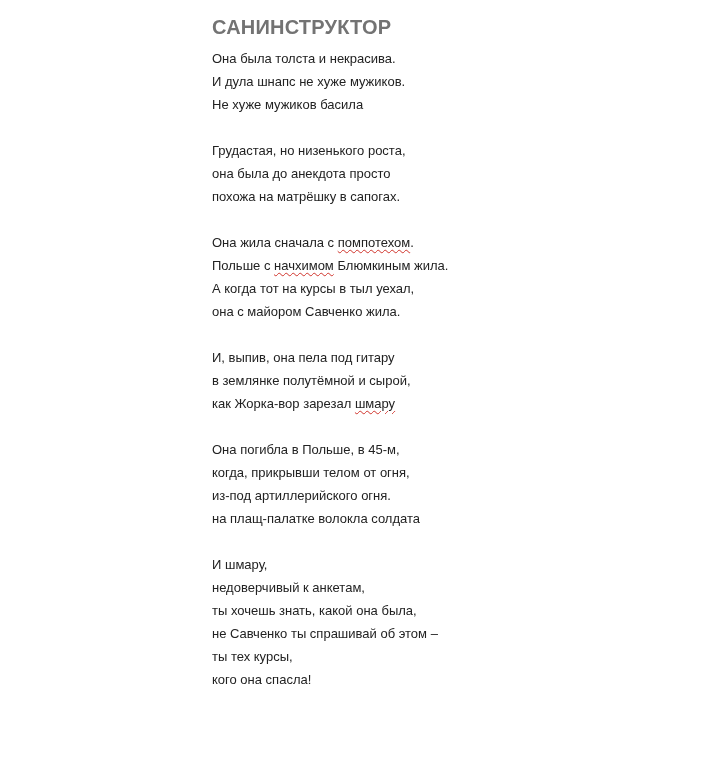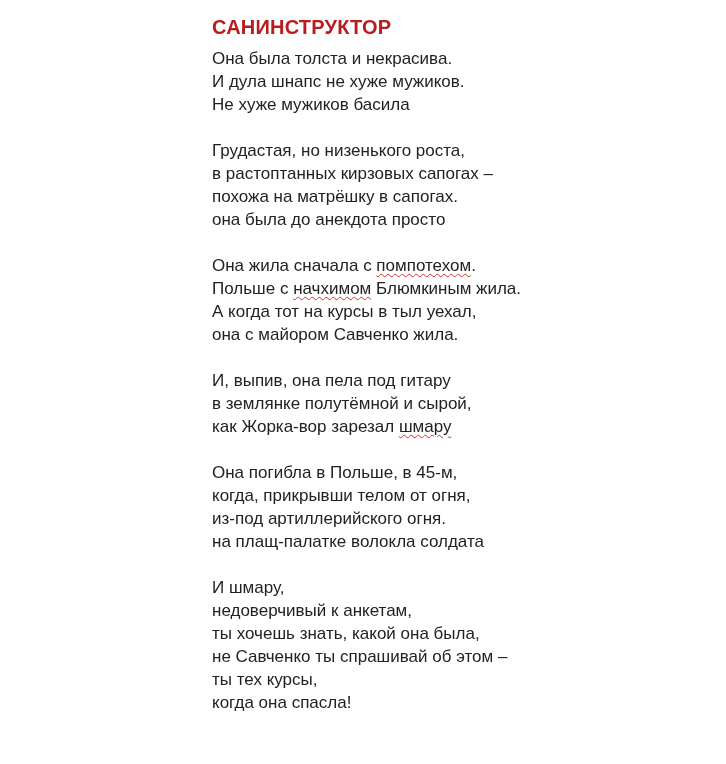--- a/index.html
+++ b/index.html
@@ -19,28 +19,28 @@
       position: absolute;
       left: 212px;
       top: 14px;
       width: 480px;
     }
     .title {
       font-size: 20px;
       font-weight: bold;
       line-height: 26px;
       margin: 0 0 7px 0;
-      color: #b91c1c;
+      color: #737373;
       letter-spacing: 0.2px;
     }
     .stanza {
       margin: 0 0 23px 0;
     }
     .line {
-      font-size: 17px;
+      font-size: 13px;
       line-height: 23px;
       white-space: nowrap;
       color: #222;
     }
     .misspelled {
       text-decoration: underline wavy #d0342c;
       text-decoration-thickness: 1px;
       text-underline-offset: 2px;
     }
   </style>
@@ -51,23 +51,22 @@
   <h1 class="title">САНИНСТРУКТОР</h1>
 
   <div class="stanza">
     <div class="line">Она была толста и некрасива.</div>
     <div class="line">И дула шнапс не хуже мужиков.</div>
     <div class="line">Не хуже мужиков басила</div>
   </div>
 
   <div class="stanza">
     <div class="line">Грудастая, но низенького роста,</div>
-    <div class="line">в растоптанных кирзовых сапогах –</div>
+    <div class="line">она была до анекдота просто</div>
     <div class="line">похожа на матрёшку в сапогах.</div>
-    <div class="line">она была до анекдота просто</div>
   </div>
 
   <div class="stanza">
     <div class="line"><span>Она жила сначала с </span><span class="misspelled">помпотехом</span><span>.</span></div>
     <div class="line"><span>Польше с </span><span class="misspelled">начхимом</span><span> Блюмкиным жила.</span></div>
     <div class="line">А когда тот на курсы в тыл уехал,</div>
     <div class="line">она с майором Савченко жила.</div>
   </div>
 
   <div class="stanza">
@@ -82,15 +81,15 @@
     <div class="line">из-под артиллерийского огня.</div>
     <div class="line">на плащ-палатке волокла солдата</div>
   </div>
 
   <div class="stanza">
     <div class="line">И шмару,</div>
     <div class="line">недоверчивый к анкетам,</div>
     <div class="line">ты хочешь знать, какой она была,</div>
     <div class="line">не Савченко ты спрашивай об этом –</div>
     <div class="line">ты тех курсы,</div>
-    <div class="line">когда она спасла!</div>
+    <div class="line">кого она спасла!</div>
   </div>
 </div>
 
 </body></html>

